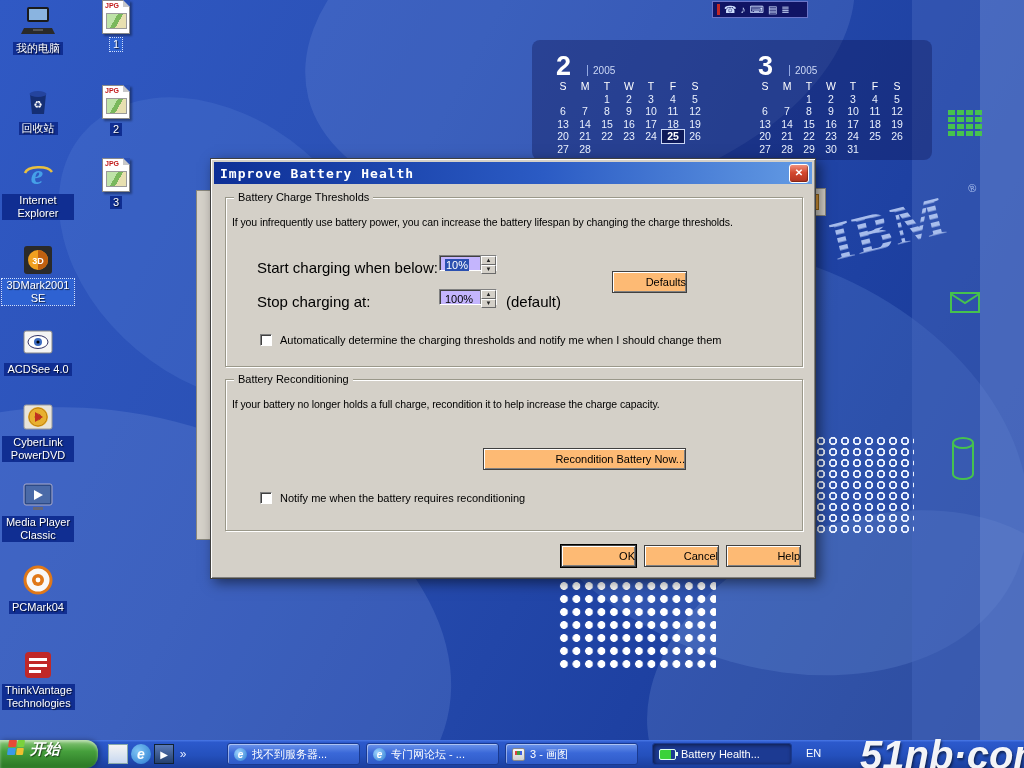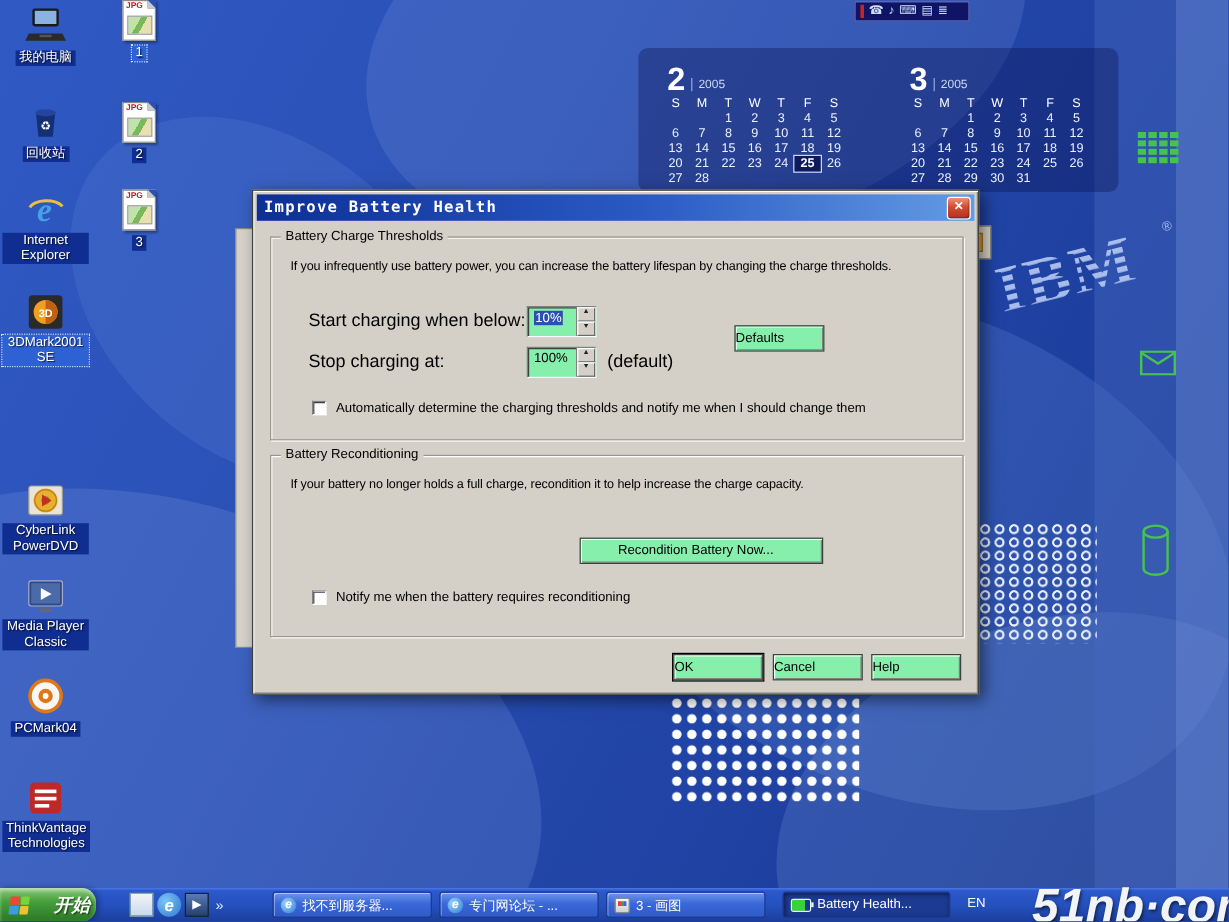--- a/index.html
+++ b/index.html
@@ -22,21 +22,21 @@
     background-image:radial-gradient(circle at 5px 5px,rgba(0,0,0,0) 2.2px,#e9f0ff 2.6px,#e9f0ff 3.9px,rgba(0,0,0,0) 4.4px);
     background-size:12px 11px;}
   .dots-solid{left:558px;top:580px;width:158px;height:88px;
     background-image:radial-gradient(circle at 6px 6px,#fff 3.6px,rgba(0,0,0,0) 4.2px);
     background-size:12.5px 13px;}
   .deco{position:absolute;}
   
   .calendar{position:absolute;width:162px;color:#fff;z-index:3;}
   .cal-head{display:flex;align-items:flex-end;padding-left:4px;margin-bottom:2px;}
   .cal-num{font-size:27px;font-weight:bold;line-height:24px;}
-  .cal-year{font-size:10px;color:#cdd9f6;border-left:1px solid #93a9e2;margin-left:5px;padding-left:5px;line-height:11px;margin-bottom:2px;}
+  .cal-year{font-size:10px;color:#cdd9f6;border-left:1px solid #93a9e2;margin-left:16px;padding-left:5px;line-height:11px;margin-bottom:2px;}
   .cal-grid{display:grid;grid-template-columns:repeat(7,22px);}
   .cal-cell{height:12.5px;font-size:10.5px;line-height:12.5px;text-align:center;color:#eaf0fd;}
   .cal-hd{color:#fff;}
   .cal-cell.hl{background:rgba(10,20,80,.85);outline:1px solid #c9d6f5;color:#fff;font-weight:bold;}
   
   .deskicon{position:absolute;width:72px;text-align:center;z-index:4;cursor:default;}
   .deskicon .img{width:34px;height:34px;margin:0 auto;}
   .deskicon .lbl{display:inline-block;margin-top:2px;font-size:11px;line-height:13px;color:#fff;
      background:#102e92;padding:0 3px;text-shadow:1px 1px 1px rgba(0,0,0,.7);}
   .deskicon .lbl.sel{background:#2e62d2;outline:1px dotted #cfe0ff;}
@@ -58,47 +58,47 @@
   .titlebar{position:absolute;left:3px;top:3px;right:3px;height:22px;display:flex;align-items:center;
     background:linear-gradient(90deg,#0d2f96 0%,#2b5bc4 55%,#639be4 100%);padding:0 3px;box-sizing:border-box;}
   .title-text{color:#fff;font-family:"DejaVu Sans Mono",monospace;font-weight:bold;font-size:13px;letter-spacing:1px;padding-left:3px;}
   .close-btn{margin-left:auto;width:18px;height:17px;border:1px solid #fff;border-radius:3px;
     background:linear-gradient(#f0907c,#d4492f 45%,#b23420);color:#fff;font-size:10px;font-weight:bold;
     text-align:center;line-height:15px;box-shadow:inset -1px -1px 1px rgba(0,0,0,.3);cursor:pointer;}
   .groupbox{position:absolute;border:1px solid #9a988a;box-shadow:inset 1px 1px 0 #fff,1px 1px 0 #fff;}
   .legend{position:absolute;top:-7px;left:8px;background:#d4d0c8;padding:0 4px;font-size:11px;}
   .g1{left:14px;top:38px;width:576px;height:168px;}
   .g2{left:14px;top:220px;width:576px;height:150px;}
-  .desc{position:absolute;left:16px;top:18px;font-size:10.5px;white-space:nowrap;letter-spacing:-.1px;}
+  .desc{position:absolute;left:6px;top:18px;font-size:10.5px;white-space:nowrap;letter-spacing:-.1px;}
   .dlg-label{position:absolute;font-size:15px;}
-  .spin{position:absolute;width:58px;height:26px;background:#86efac;display:flex;box-sizing:border-box;
+  .spin{position:absolute;width:58px;height:16px;background:#c4b5fd;display:flex;box-sizing:border-box;
     border:1px solid;border-color:#808080 #fff #fff #808080;box-shadow:inset 1px 1px 0 #404040;}
   .spin-val{flex:1;font-size:11px;padding:3px 2px 0 5px;}
   .spin-val .selv{background:#2b50b0;color:#fff;padding:0 1px;}
   .spin-btns{width:15px;display:flex;flex-direction:column;border-left:1px solid #808080;}
   .sb{flex:1;background:#d4d0c8;border:1px solid;border-color:#fff #6a6a6a #6a6a6a #fff;
     font-size:6px;line-height:7px;text-align:center;color:#222;cursor:pointer;}
-  .btn{position:absolute;height:22px;background:#86efac;border:1px solid #404040;box-sizing:border-box;
-    box-shadow:inset 1px 1px 0 #fff,inset -1px -1px 0 #808080;font-size:11px;text-align:left;line-height:20px;cursor:pointer;}
+  .btn{position:absolute;height:22px;background:#fdba74;border:1px solid #404040;box-sizing:border-box;
+    box-shadow:inset 1px 1px 0 #fff,inset -1px -1px 0 #808080;font-size:11px;text-align:right;line-height:20px;cursor:pointer;}
   .btn-default{box-shadow:inset 1px 1px 0 #fff,inset -1px -1px 0 #808080,0 0 0 1px #000;}
   .cb{position:absolute;width:12px;height:12px;background:#fff;box-sizing:border-box;
     border:1px solid;border-color:#808080 #fff #fff #808080;box-shadow:inset 1px 1px 0 #404040;cursor:pointer;}
   .cb-label{position:absolute;font-size:11px;cursor:default;}
   
   .osd{position:absolute;left:712px;top:1px;width:96px;height:17px;background:#101464;border:1px solid #6a74c8;
     display:flex;align-items:center;gap:4px;padding:0 4px;box-sizing:border-box;z-index:6;}
   .osd-accent{width:3px;height:11px;background:#c02828;}
   .osd-ic{color:#cfe0ff;font-size:10px;line-height:15px;cursor:pointer;}
   
   .taskbar{position:absolute;left:0;bottom:0;width:1024px;height:28px;z-index:40;
     background:linear-gradient(#4a79e8 0%,#2c59cc 8%,#2450bc 55%,#1b3e9c 100%);}
-  .start-btn{position:absolute;left:0;top:0;width:80px;height:28px;box-sizing:border-box;
+  .start-btn{position:absolute;left:0;top:0;width:98px;height:28px;box-sizing:border-box;
     background:linear-gradient(#8cc87c 0%,#46a03c 40%,#2e7d28 90%);border-radius:0 12px 12px 0;
     box-shadow:inset 0 2px 3px rgba(255,255,255,.45),2px 0 5px rgba(0,0,0,.35);
-    display:flex;align-items:center;gap:21px;padding-left:8px;color:#fff;font-weight:bold;font-style:italic;
+    display:flex;gap:6px;padding-left:8px;color:#fff;font-weight:bold;font-style:italic;
     font-size:15px;text-shadow:1px 1px 1px rgba(0,0,0,.55);cursor:pointer;}
   .win-flag{width:16px;height:15px;display:grid;grid-template-columns:1fr 1fr;grid-template-rows:1fr 1fr;gap:1px;transform:skewX(-8deg);}
   .win-flag i{border-radius:1px;}
   .wf-r{background:#e84a36;} .wf-g{background:#7ad23c;} .wf-b{background:#3a9ae8;} .wf-y{background:#f0c030;}
   .ql{position:absolute;top:4px;width:20px;height:20px;text-align:center;line-height:20px;cursor:pointer;}
   .ql-e{color:#fff;font-weight:bold;font-style:italic;font-size:14px;background:radial-gradient(circle at 35% 35%,#7ec4f4,#2a7ad0);border-radius:50%;}
   .ql-desk{background:linear-gradient(#f4f4f4,#c8d8f0);border:1px solid #8aa;box-sizing:border-box;}
   .ql-mpc{background:linear-gradient(#5a7ab8,#24406e);border:1px solid #123;color:#fff;font-size:10px;box-sizing:border-box;}
   .ql-chev{color:#dfe8ff;font-size:12px;}
   .tb{position:absolute;top:3px;height:22px;box-sizing:border-box;border:1px solid #1a3a90;border-radius:3px;
@@ -318,20 +318,31 @@
     <div class="img">
       <svg width="34" height="34">
           <rect x="3" y="3" width="28" height="28" rx="3" fill="#2a2a2a"></rect>
           <circle cx="17" cy="17" r="10" fill="#f0a020"></circle>
           <path d="M17 7 a10 10 0 0 1 0 20" fill="#c06010"></path>
           <text x="17" y="21" font-size="9" font-weight="bold" fill="#fff" text-anchor="middle">3D</text>
         </svg>
     </div>
     <span class="lbl sel">3DMark2001 SE</span>
   </div>
+  <div class="deskicon" style="left:2px;top:325px;">
+    <div class="img">
+      <svg width="34" height="34">
+          <rect x="3" y="6" width="28" height="22" rx="2" fill="#f4f4f4" stroke="#888"></rect>
+          <ellipse cx="17" cy="17" rx="10" ry="6.5" fill="#fff" stroke="#336"></ellipse>
+          <circle cx="17" cy="17" r="4" fill="#3a6ac0"></circle>
+          <circle cx="17" cy="17" r="1.6" fill="#000"></circle>
+        </svg>
+    </div>
+    <span class="lbl">ACDSee 4.0</span>
+  </div>
   <div class="deskicon" style="left:2px;top:400px;">
     <div class="img">
       <svg width="34" height="34">
           <rect x="3" y="5" width="28" height="24" rx="2" fill="#e8e4da" stroke="#999"></rect>
           <circle cx="17" cy="17" r="10" fill="#e8b030"></circle>
           <circle cx="17" cy="17" r="9" fill="none" stroke="#c08010"></circle>
           <circle cx="17" cy="17" r="3" fill="#fff" stroke="#a07010"></circle>
           <path d="M14 12 l8 5 -8 5 z" fill="#c03020"></path>
         </svg>
     </div>

